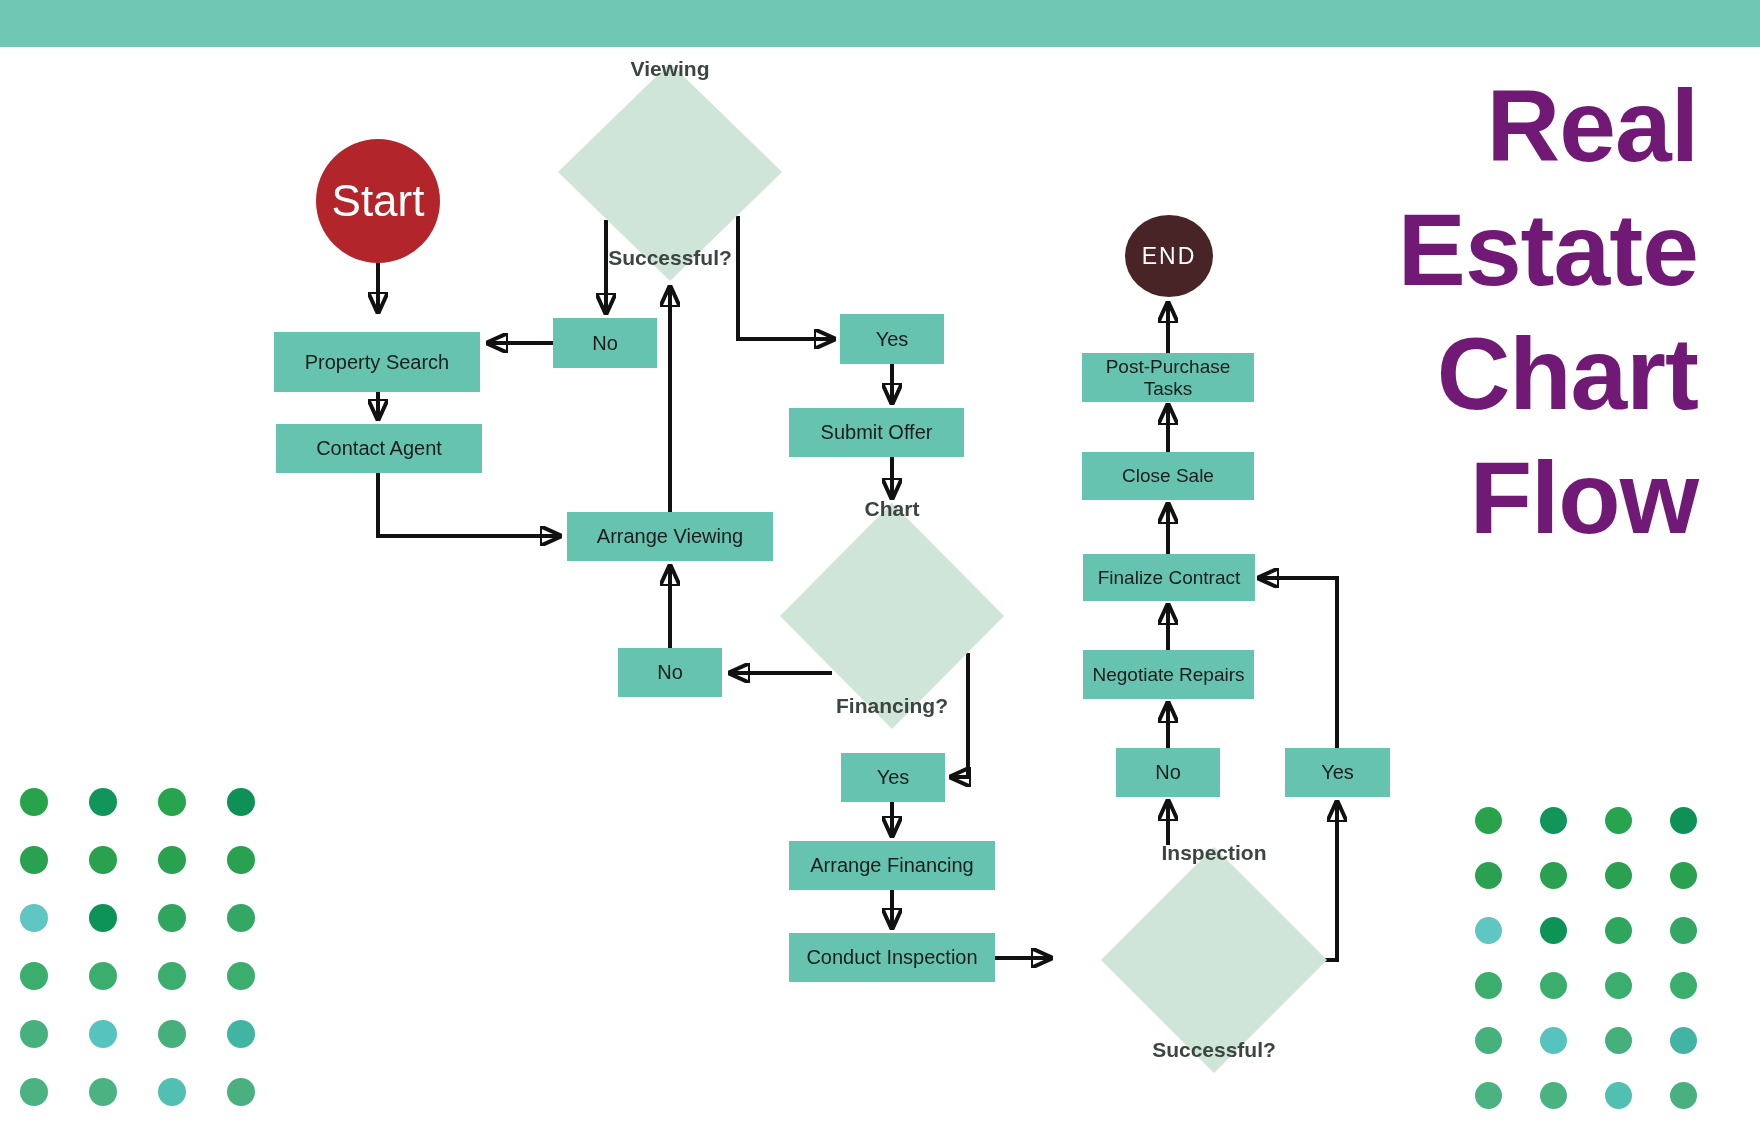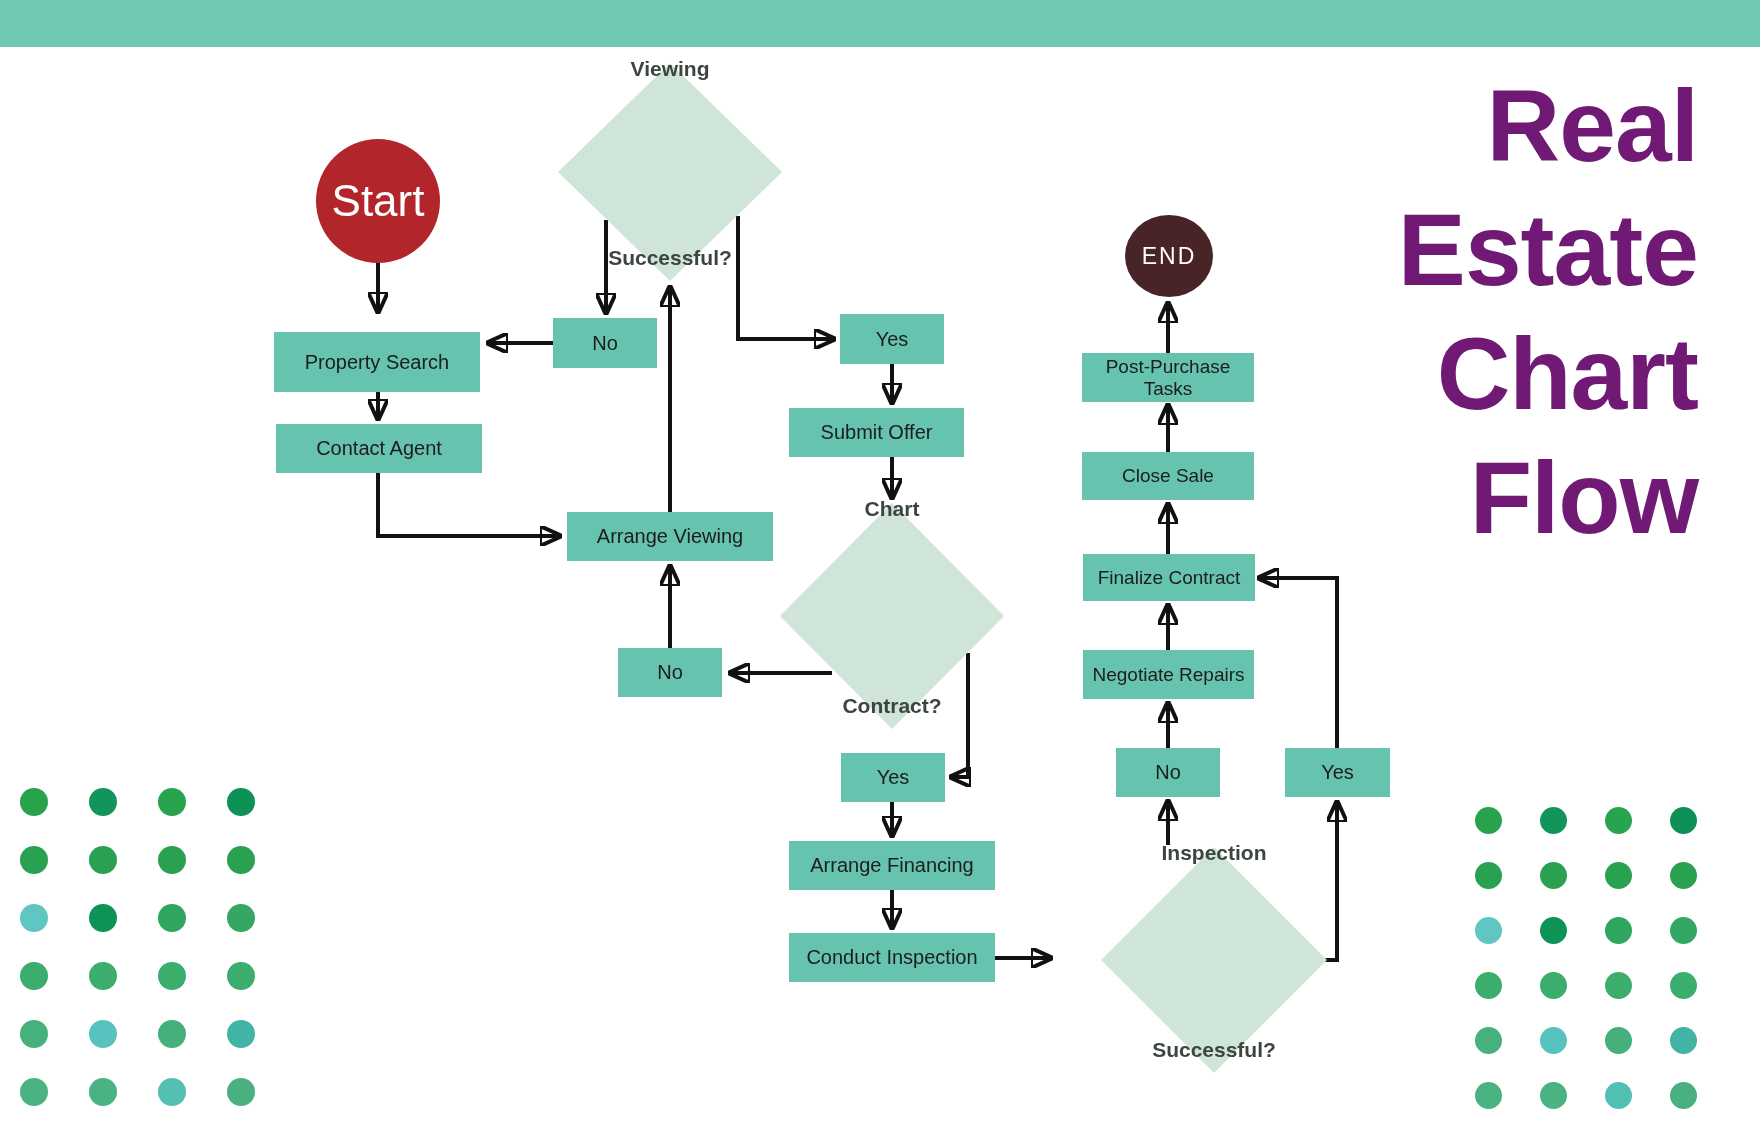--- a/index.html
+++ b/index.html
@@ -109,21 +109,21 @@
   <div class="box" style="left:567px;top:512px;width:206px;height:49px;">
     <span>Arrange Viewing</span>
   </div>
 
   <div class="diamond" style="left:780px;top:503px;width:224px;height:226px;">
     <svg viewBox="0 0 100 100" preserveAspectRatio="none">
       <polygon points="50,0 100,50 50,100 0,50" fill="var(--diamond)"></polygon>
     </svg>
     <div class="dlabel">
       <span>Chart</span>
-      <span>Contract?</span>
+      <span>Financing?</span>
     </div>
   </div>
 
   <div class="box" style="left:618px;top:648px;width:104px;height:49px;">
     <span>No</span>
   </div>
 
   <div class="box" style="left:841px;top:753px;width:104px;height:49px;">
     <span>Yes</span>
   </div>

